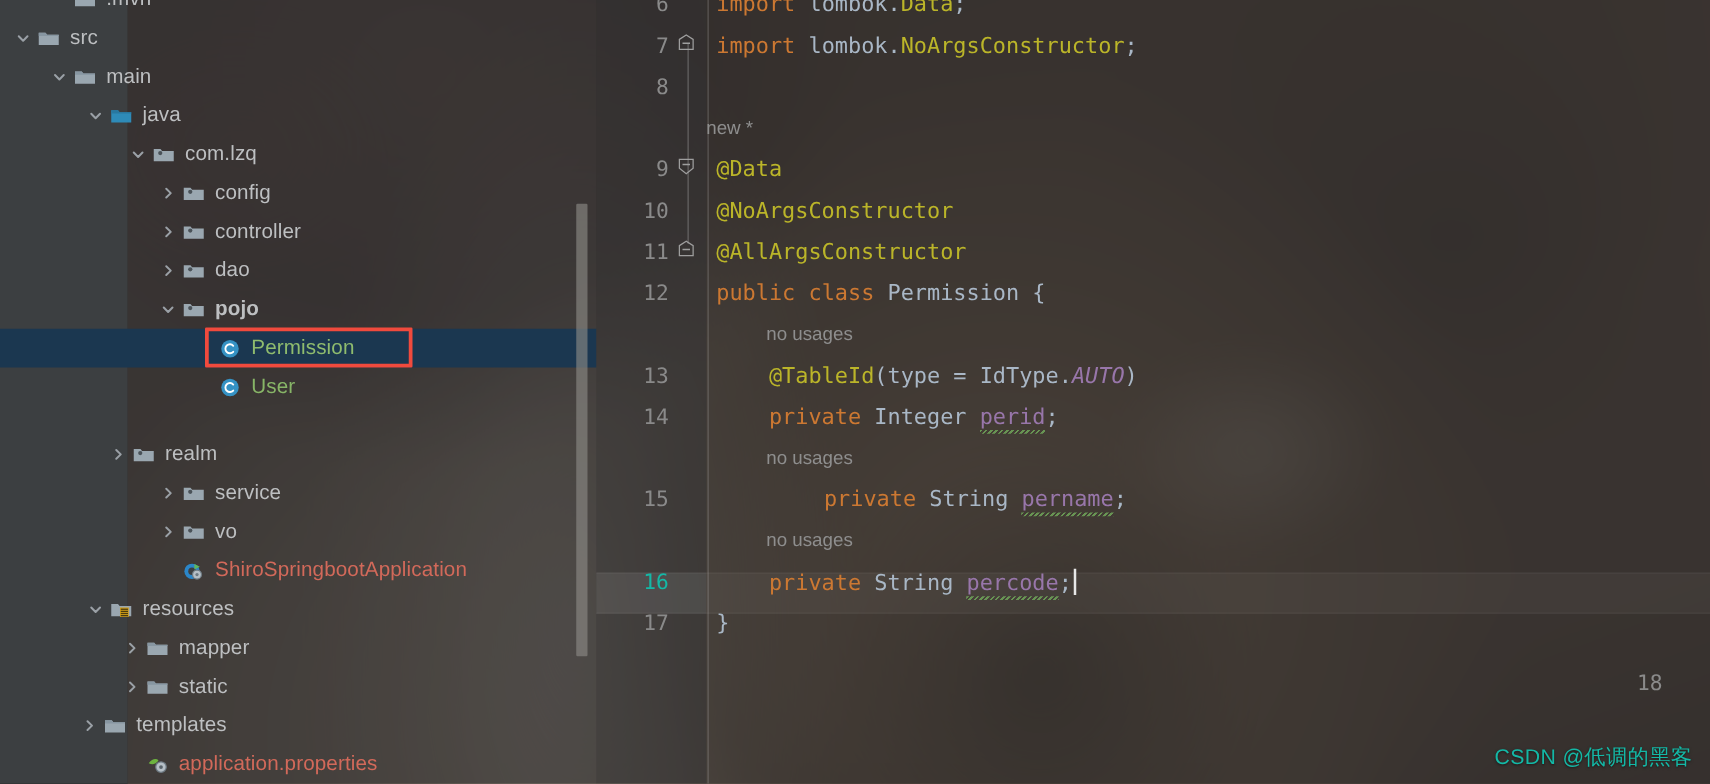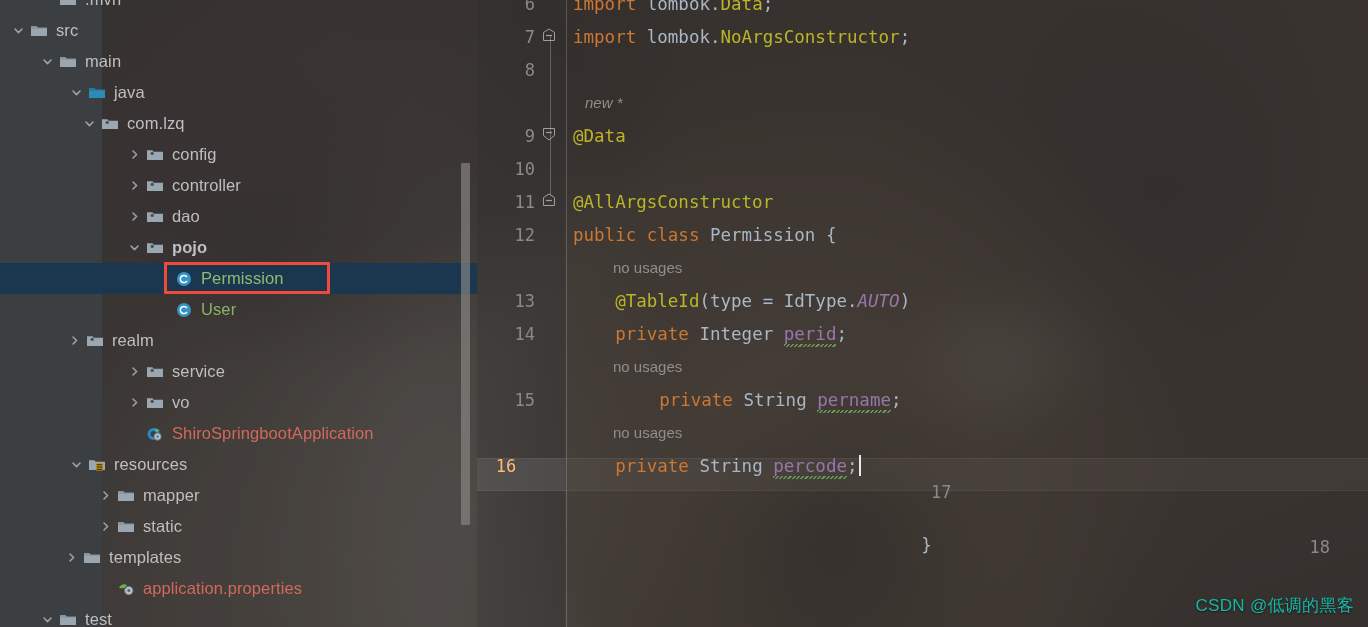--- a/index.html
+++ b/index.html
@@ -163,21 +163,21 @@
     position: absolute;
     left: 0; width: 891px; height: 33px;
     display: flex; align-items: center;
     font-size: 17.5px;
   }
   .lineno {
     width: 58px; text-align: right;
     color: #8a8a8a; font-size: 17px; flex: none;
     font-family: "DejaVu Sans Mono", monospace;
   }
-  .lineno.cur { color: #fdba74; text-align: center; }
+  .lineno.cur { color: #14b8a6; }
   .fold {
     width: 30px; flex: none; position: relative; height: 33px;
   }
   .code { margin-left: 8px; white-space: pre; }
 
   
   .hint {
     position: absolute; left: 0; width: 891px; height: 33px;
     display: flex; align-items: center;
     font-family: "Liberation Sans", sans-serif;
@@ -294,21 +294,21 @@
             </svg>
           </span>
           <span class="icon">
             <svg width="18" height="16" viewBox="0 0 18 16">
               <path d="M1 3.2h5.4l1.3 1.5H17v8.3H1z" fill="#2e8bb8"></path>
               <path d="M1 3.2h5.4l1.3 1.5H17v1.1H1z" fill="#2878a0"></path>
             </svg>
           </span>
           <span class="node-label">java</span>
         </div>
-        <div class="row" style="padding-left: 79px;">
+        <div class="row" style="padding-left: 100px;">
           <span class="arrow">
             <svg width="13" height="13" viewBox="0 0 13 13">
               <path d="M3 5l3.5 3.6L10 5" stroke="#9aa0a6" stroke-width="1.6" fill="none" stroke-linecap="round" stroke-linejoin="round"></path>
             </svg>
           </span>
           <span class="icon">
             <svg width="18" height="16" viewBox="0 0 18 16">
               <path d="M1 3.2h5.4l1.3 1.5H17v8.3H1z" fill="#9aa7b0"></path>
               <circle cx="6.2" cy="6.4" r="1.7" fill="#4a5258"></circle>
             </svg>
@@ -384,21 +384,21 @@
         <div class="row" style="padding-left: 153px;">
           <span class="arrow empty"></span>
           <span class="icon">
             <svg width="18" height="16" viewBox="0 0 18 16">
               <circle cx="9" cy="8" r="7" fill="#3592c4"></circle>
               <path d="M11.6 5.6a3.6 3.6 0 1 0 0 4.8" stroke="#ffffff" stroke-width="1.5" fill="none" stroke-linecap="round"></path>
             </svg>
           </span>
           <span class="node-label green">User</span>
         </div>
-        <div class="row" style="padding-left: 64px;">
+        <div class="row" style="padding-left: 84px; margin-top: 23px;">
           <span class="arrow">
             <svg width="13" height="13" viewBox="0 0 13 13">
               <path d="M5 3l3.6 3.5L5 10" stroke="#9aa0a6" stroke-width="1.6" fill="none" stroke-linecap="round" stroke-linejoin="round"></path>
             </svg>
           </span>
           <span class="icon">
             <svg width="18" height="16" viewBox="0 0 18 16">
               <path d="M1 3.2h5.4l1.3 1.5H17v8.3H1z" fill="#9aa7b0"></path>
               <circle cx="6.2" cy="6.4" r="1.7" fill="#4a5258"></circle>
             </svg>
@@ -558,35 +558,36 @@
           <span class="code"><span class="kw">import </span><span class="plain">lombok.</span><span class="ann">NoArgsConstructor</span><span class="punc">;</span></span>
         </div>
         <div class="cline" style="top: 53px;">
           <span class="lineno">8</span>
           <span class="fold"></span>
           <span class="code"></span>
         </div>
         <div class="hint" style="top: 86px;">
           <span class="sp"></span>
           <span class="fold"></span>
-          <span class="txt" style="margin-left: 20px; font-style: italic;">new *</span>
+          <span class="txt" style="margin-left: 0;">new *</span>
         </div>
         <div class="cline" style="top: 119px;">
           <span class="lineno">9</span>
           <span class="fold">
             <span class="fm"><svg width="14" height="14" viewBox="0 0 14 14">
                 <path d="M1.5 1.5h11v7L7 13 1.5 8.5z" fill="none" stroke="#9e9e9e" stroke-width="1"></path>
                 <path d="M4 5.5h6" stroke="#9e9e9e" stroke-width="1.2"></path>
               </svg></span>
           </span>
           <span class="code"><span class="ann">@Data</span></span>
         </div>
         <div class="cline" style="top: 152px;">
           <span class="lineno">10</span>
           <span class="fold"></span>
+          <span class="code"><span class="ann">@NoArgsConstructor</span></span>
         </div>
         <div class="cline" style="top: 185px;">
           <span class="lineno">11</span>
           <span class="fold">
             <span class="fm"><svg width="14" height="14" viewBox="0 0 14 14">
                 <path d="M1.5 4.5 7 1l5.5 3.5v8h-11z" fill="none" stroke="#9e9e9e" stroke-width="1"></path>
                 <path d="M4 7.5h6" stroke="#9e9e9e" stroke-width="1.2"></path>
               </svg></span>
           </span>
           <span class="code"><span class="ann">@AllArgsConstructor</span></span>
@@ -624,21 +625,21 @@
         <div class="hint" style="top: 416px;">
           <span class="sp"></span>
           <span class="fold"></span>
           <span class="txt" style="margin-left: 48px;">no usages</span>
         </div>
         <div class="cline" style="top: 449px;">
           <span class="lineno cur">16</span>
           <span class="fold"></span>
           <span class="code"><span class="plain">    </span><span class="kw">private </span><span class="type">String </span><span class="fld typo">percode</span><span class="punc">;</span><span class="caret"></span></span>
         </div>
-        <div class="cline" style="top: 482px; flex-direction: column;">
+        <div class="cline" style="top: 482px;">
           <span class="lineno">17</span>
           <span class="fold"></span>
           <span class="code"><span class="punc">}</span></span>
         </div>
         <div class="cline" style="top: 530px; justify-content: flex-end;">
           <span class="lineno">18</span>
           <span class="fold"></span>
           <span class="code"></span>
         </div>
       </div>

